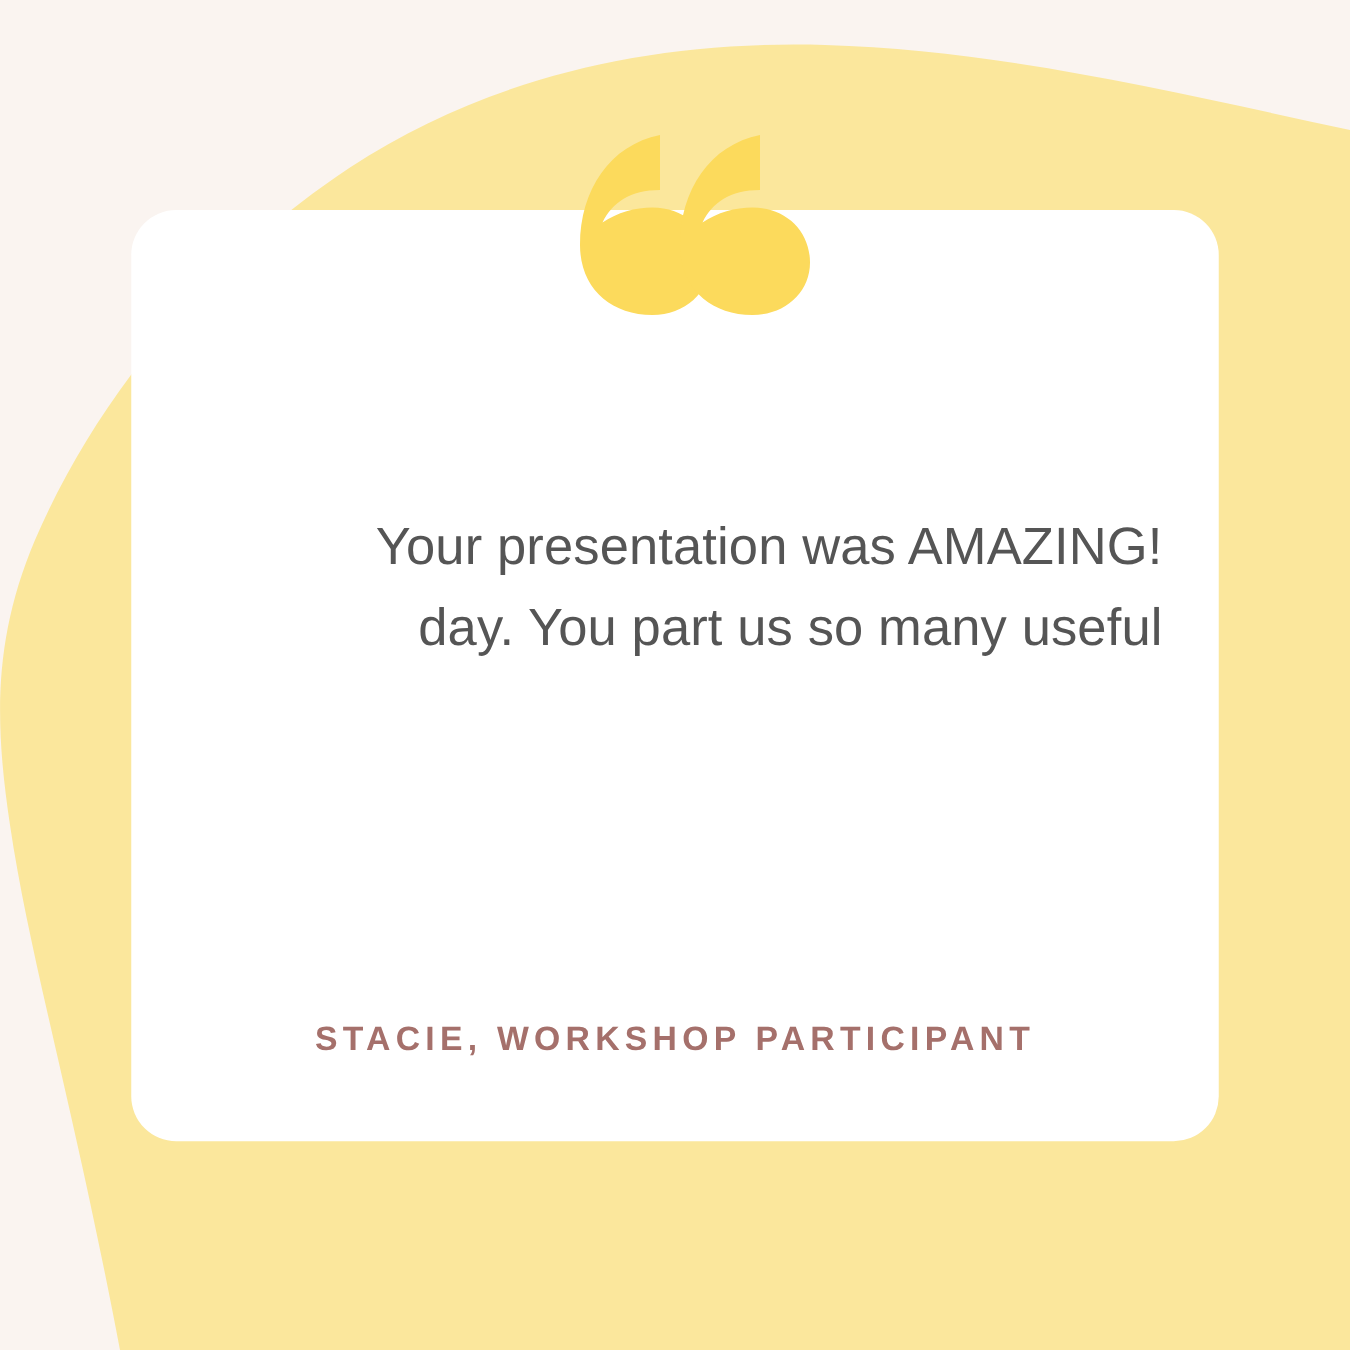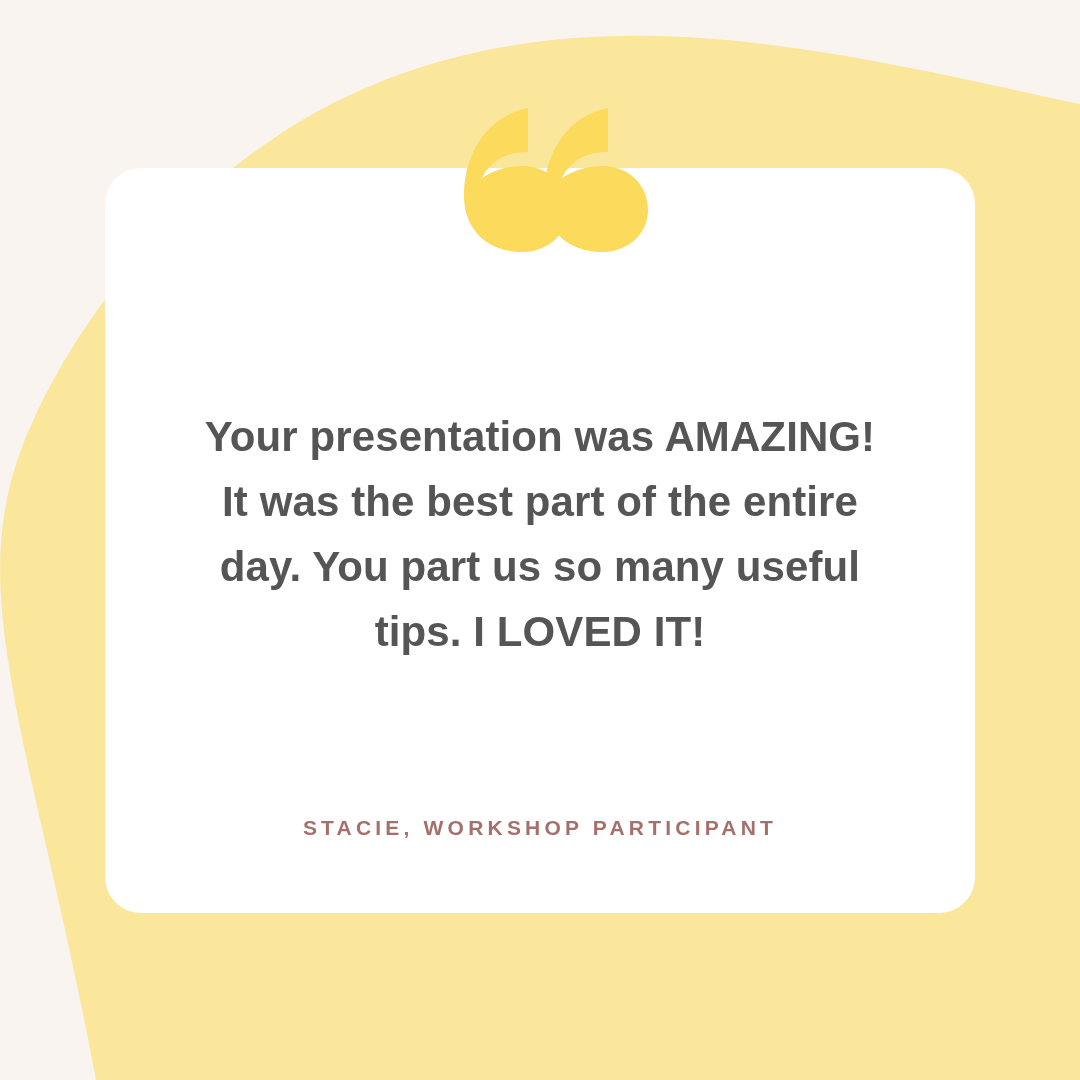--- a/index.html
+++ b/index.html
@@ -64,37 +64,38 @@
     top: 404px;
     width: 780px;
     text-align: center;
     z-index: 4;
   }
   .quote-line {
     display: block;
     font-family: "Liberation Sans", sans-serif;
     font-size: 42px;
     line-height: 65px;
-    font-weight: 700;
+    font-weight: 400;
     color: #555555;
     letter-spacing: 0.1px;
     white-space: nowrap;
+    text-align: right;
   }
 
   #attribution {
     position: absolute;
     left: 150px;
     top: 816px;
     width: 780px;
     text-align: center;
     z-index: 4;
   }
   #attribution-text {
     font-family: "Liberation Sans", sans-serif;
-    font-size: 21px;
+    font-size: 27px;
     font-weight: 600;
     color: #a5706b;
     letter-spacing: 4.2px;
     white-space: nowrap;
   }
 </style>
 </head>
 <body>
 
 <div id="canvas" style="background: rgb(250, 244, 240);">
@@ -131,22 +132,20 @@
                  C 224 58, 244 76, 244 102
                  C 244 126, 224 144, 198 144
                  C 164 144, 140 122, 140 88
                  C 140 44, 164 8, 204 0 Z" transform="translate(-28 0)"></path>
       </g>
     </svg>
   </div>
 
   <div id="quote-body">
     <span class="quote-line" style="color: rgb(85, 85, 85);">Your presentation was AMAZING!</span>
-    <span class="quote-line" style="color: rgb(85, 85, 85);">It was the best part of the entire</span>
     <span class="quote-line" style="color: rgb(85, 85, 85);">day. You part us so many useful</span>
-    <span class="quote-line" style="color: rgb(85, 85, 85);">tips. I LOVED IT!</span>
   </div>
 
   <div id="attribution">
     <span id="attribution-text" style="color: rgb(165, 112, 107);">STACIE, WORKSHOP PARTICIPANT</span>
   </div>
 
 </div>
 
 </body></html>

